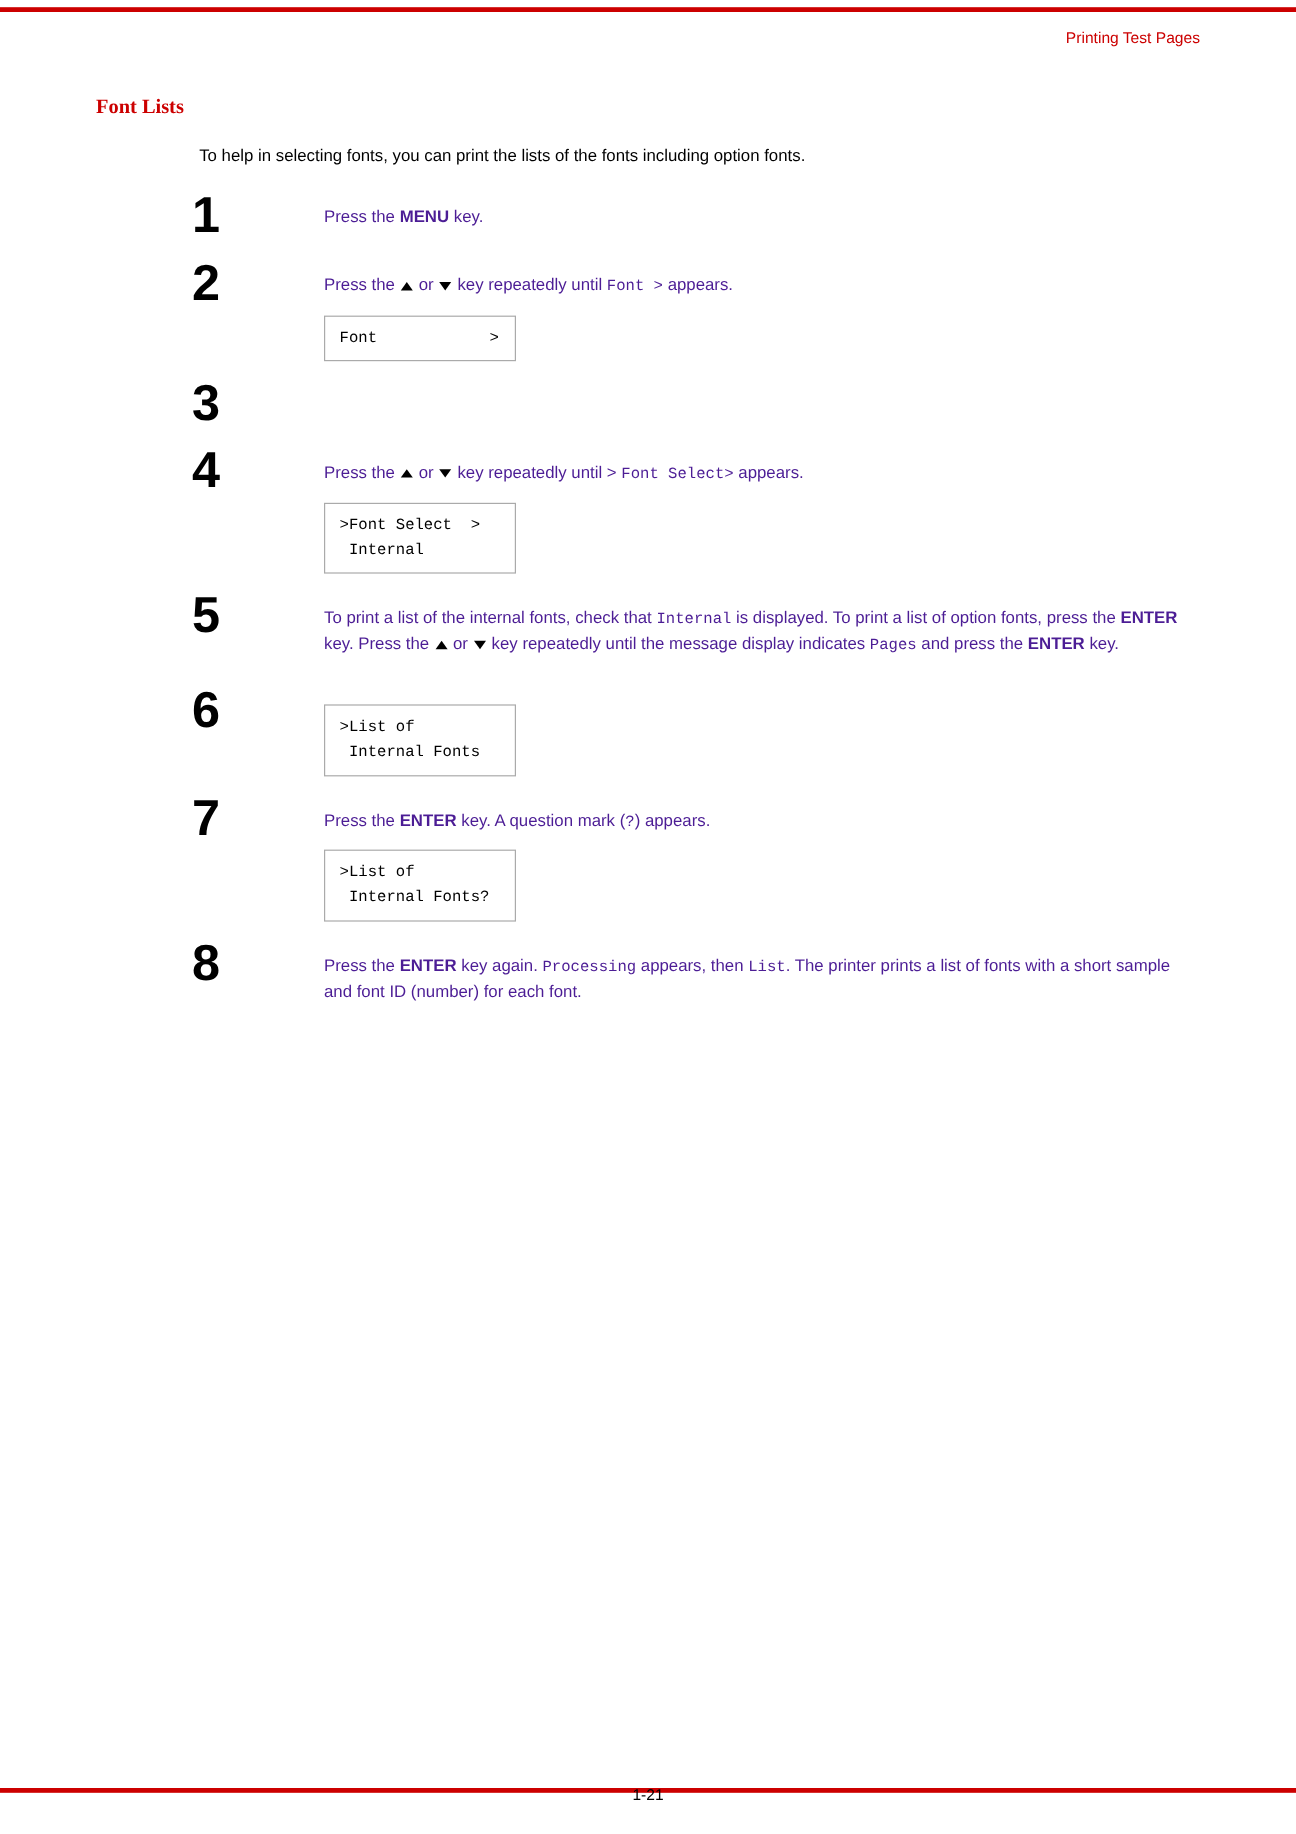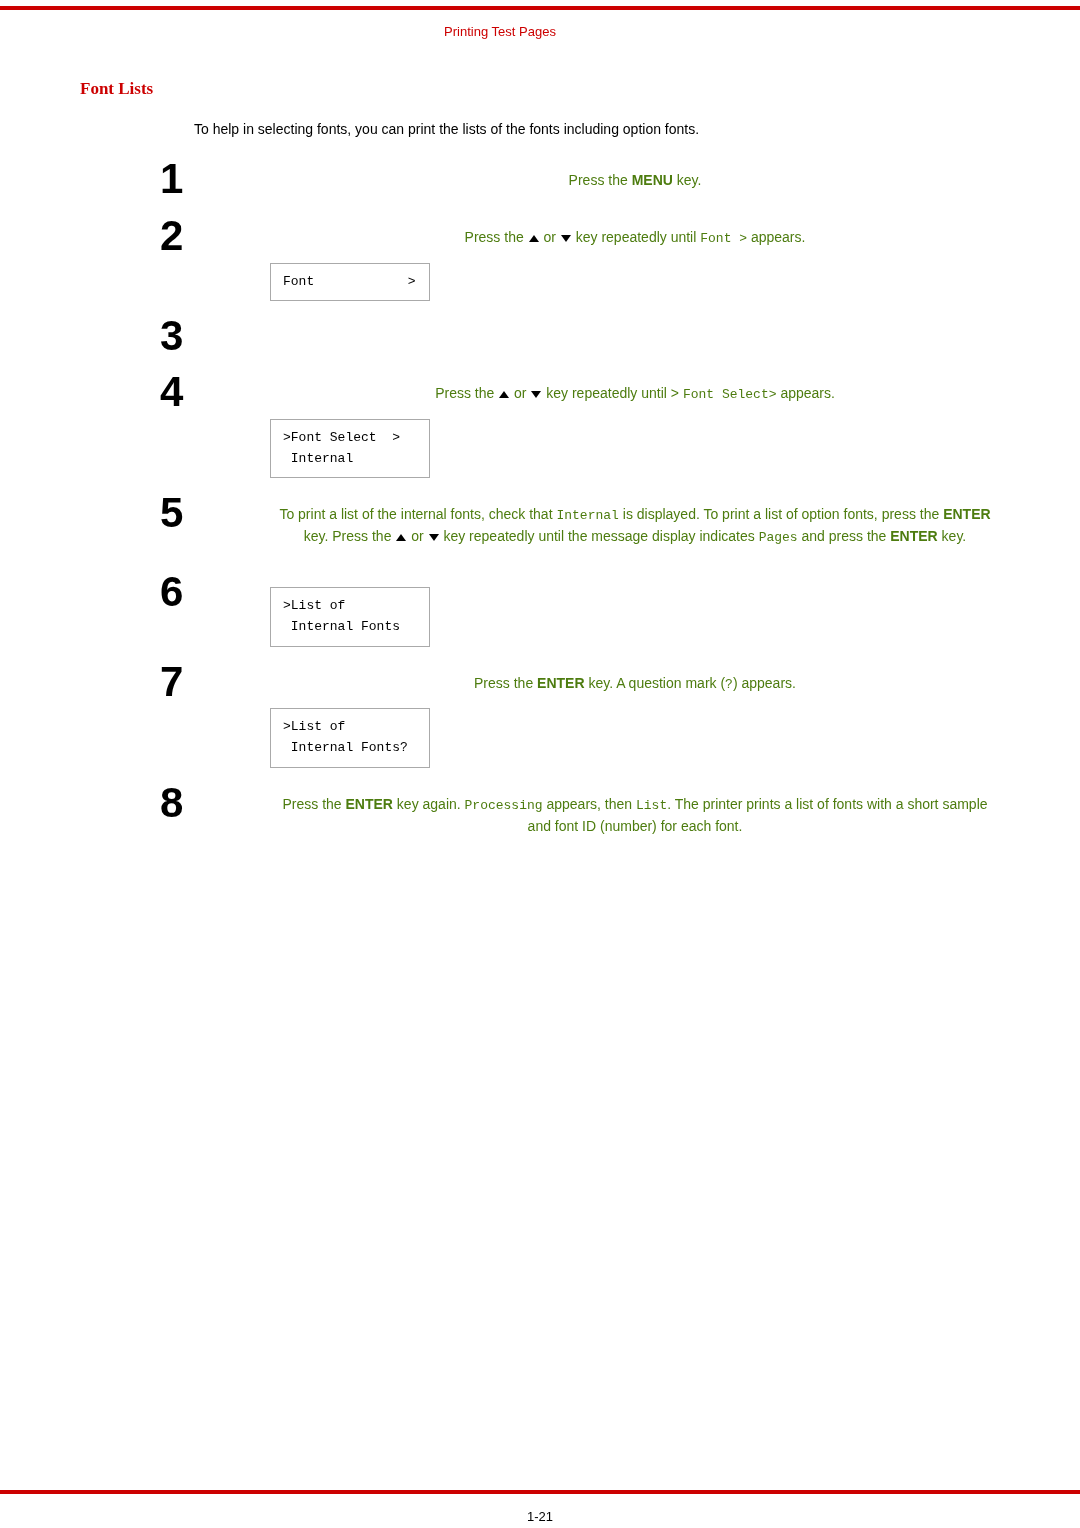--- a/index.html
+++ b/index.html
@@ -39,21 +39,21 @@
       width: 100%;
       height: 4px;
       background: #cc0000;
       position: absolute;
       bottom: 40px;
       left: 0;
     }
 
     .header-area {
       display: flex;
-      justify-content: center;
+      justify-content: flex-end;
       padding: 18px 80px 0 0;
       margin-top: 6px;
     }
 
     .header-right {
       color: #cc0000;
       font-size: 13px;
     }
 
     .content-area {
@@ -63,21 +63,21 @@
     .section-title {
       color: #cc0000;
       font-size: 17px;
       font-weight: bold;
       font-family: Liberation Serif, serif;
       margin-bottom: 20px;
       margin-top: 10px;
     }
 
     .intro-text {
-      margin-left: 114px;
+      margin-left: 86px;
       margin-bottom: 22px;
       font-size: 14px;
       line-height: 1.5;
       color: #000;
     }
 
     .steps-container {
       margin-left: 80px;
     }
 
@@ -98,23 +98,22 @@
     }
 
     .step-content {
       flex: 1;
       padding-top: 8px;
     }
 
     .step-text {
       font-size: 14px;
       line-height: 1.5;
-      color: #4d7c0f;
+      color: #4c1d95;
       margin-bottom: 10px;
-      text-align: center;
     }
 
     .step-text b, .step-text strong {
       font-weight: bold;
     }
 
     .code-box {
       border: 1px solid #aaaaaa;
       padding: 8px 12px;
       font-family: 'Courier New', Courier, monospace;
@@ -126,21 +125,21 @@
       line-height: 1.6;
     }
 
     .inline-code {
       font-family: 'Courier New', Courier, monospace;
       font-size: 13px;
     }
 
     .page-footer {
       position: absolute;
-      bottom: 10px;
+      bottom: 31px;
       left: 0;
       right: 0;
       text-align: center;
       font-size: 13px;
       color: #000;
     }
 
     .arrow-up {
       display: inline-block;
       width: 0;

